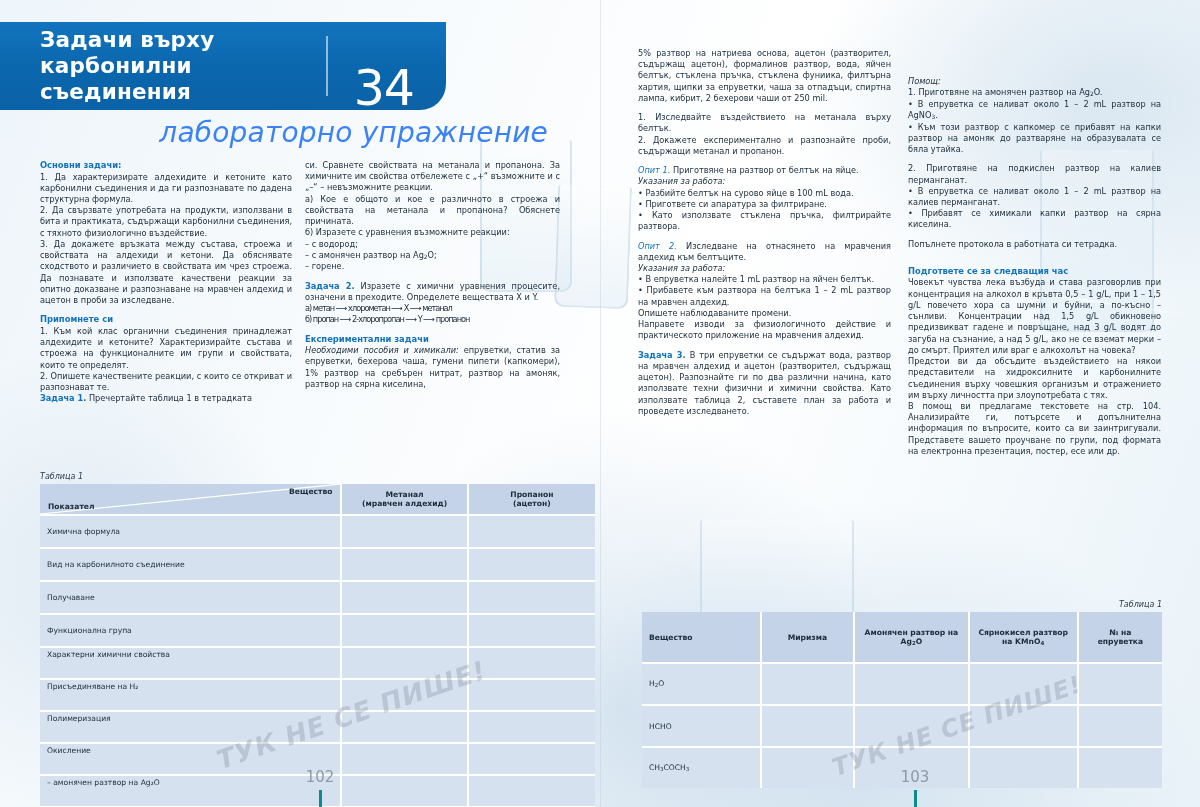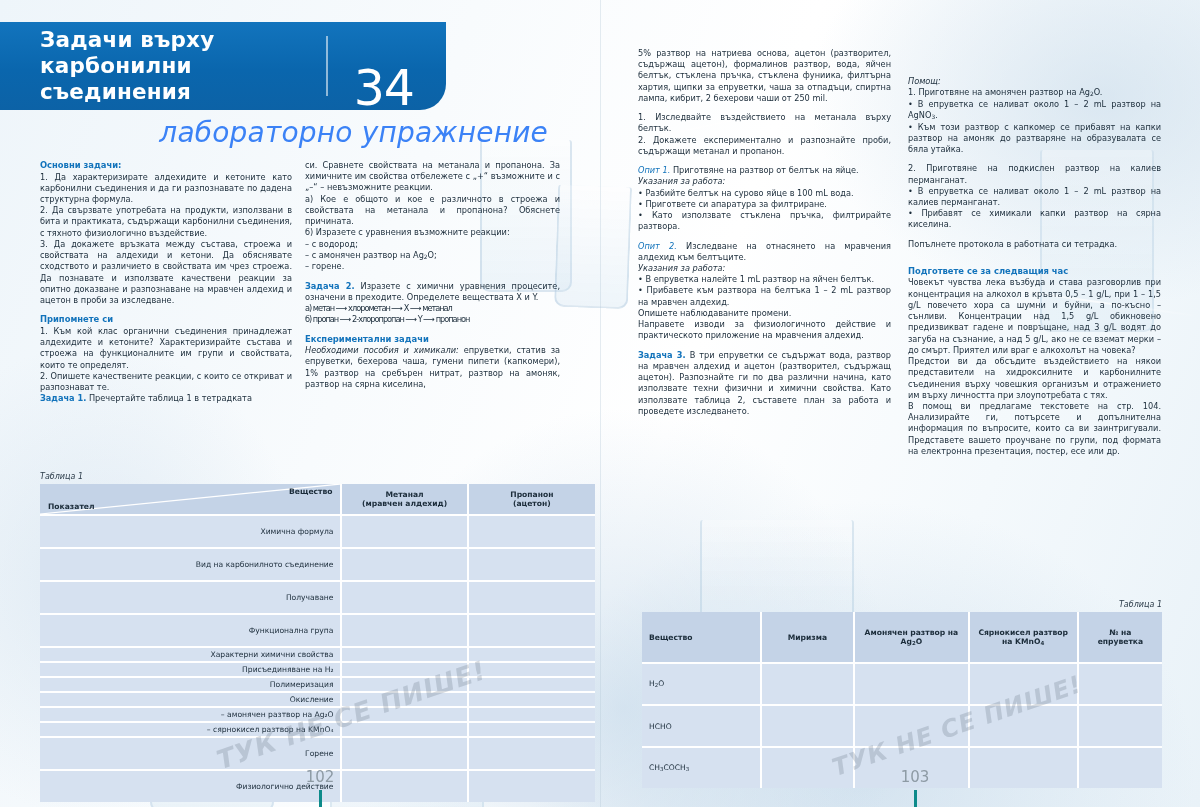--- a/index.html
+++ b/index.html
@@ -81,23 +81,23 @@
   thead th{background:#c4d3e7;font-weight:bold;text-align:center;}
 
   .t1wrap{position:absolute;left:40px;top:472px;width:555px;}
   .t1 .hdr-diag{position:relative;height:30px;padding:0;background:#c4d3e7;}
   .t1 .hdr-diag .veshtestvo{position:absolute;right:8px;top:3px;font-weight:bold;}
   .t1 .hdr-diag .pokazatel{position:absolute;left:8px;bottom:3px;font-weight:bold;}
   .t1 .hdr-diag .slash{position:absolute;left:0;top:0;width:100%;height:100%;}
   .t1 col.c-a{width:54.5%;}
   .t1 col.c-b{width:22.75%;}
   .t1 col.c-c{width:22.75%;}
-  .t1 td.label{text-align:right;}
+  .t1 td.label{text-align:left;}
   .row-tall td{height:21px;}
-  .row-slim td{padding-top:2px;padding-bottom:2px;}
+  .row-slim td{padding-top:2px;padding-bottom:19px;}
 
   .t2wrap{position:absolute;left:642px;top:600px;width:520px;}
   .t2 col.c-a{width:23%;}
   .t2 col.c-b{width:18%;}
   .t2 col.c-c{width:22%;}
   .t2 col.c-d{width:21%;}
   .t2 col.c-e{width:16%;}
   .t2 thead th{height:40px;vertical-align:middle;}
   .t2 tbody td{height:30px;}
   .t2 tbody td:first-child{text-align:left;}

